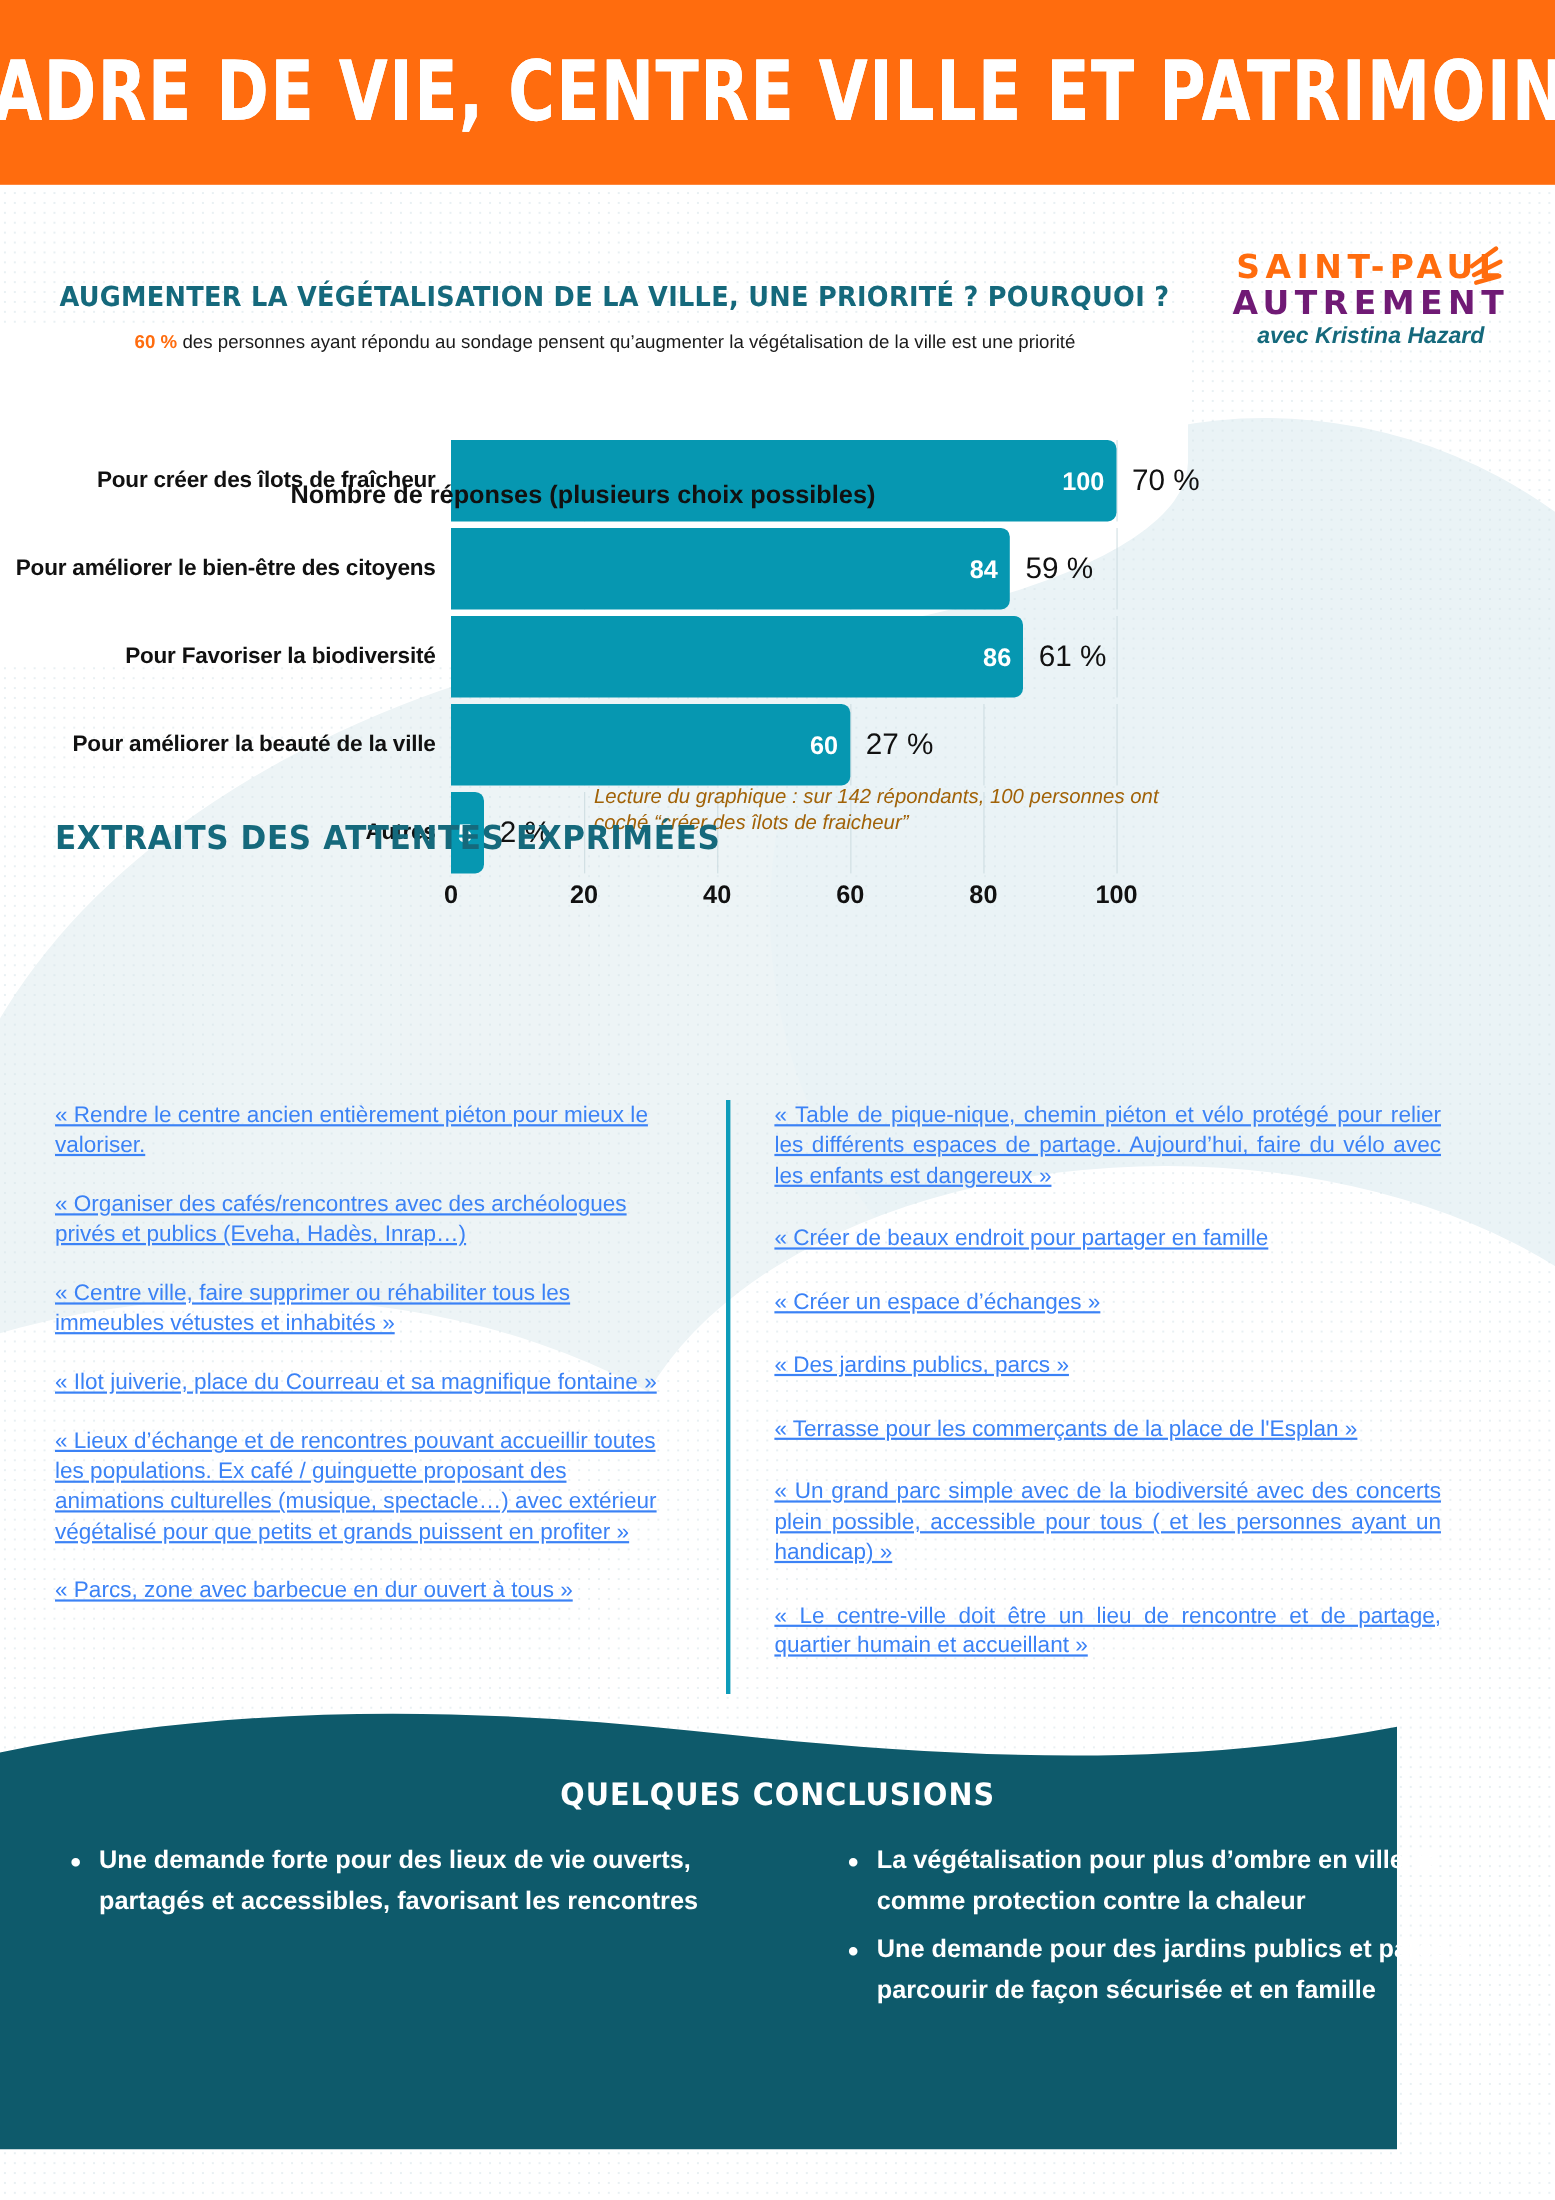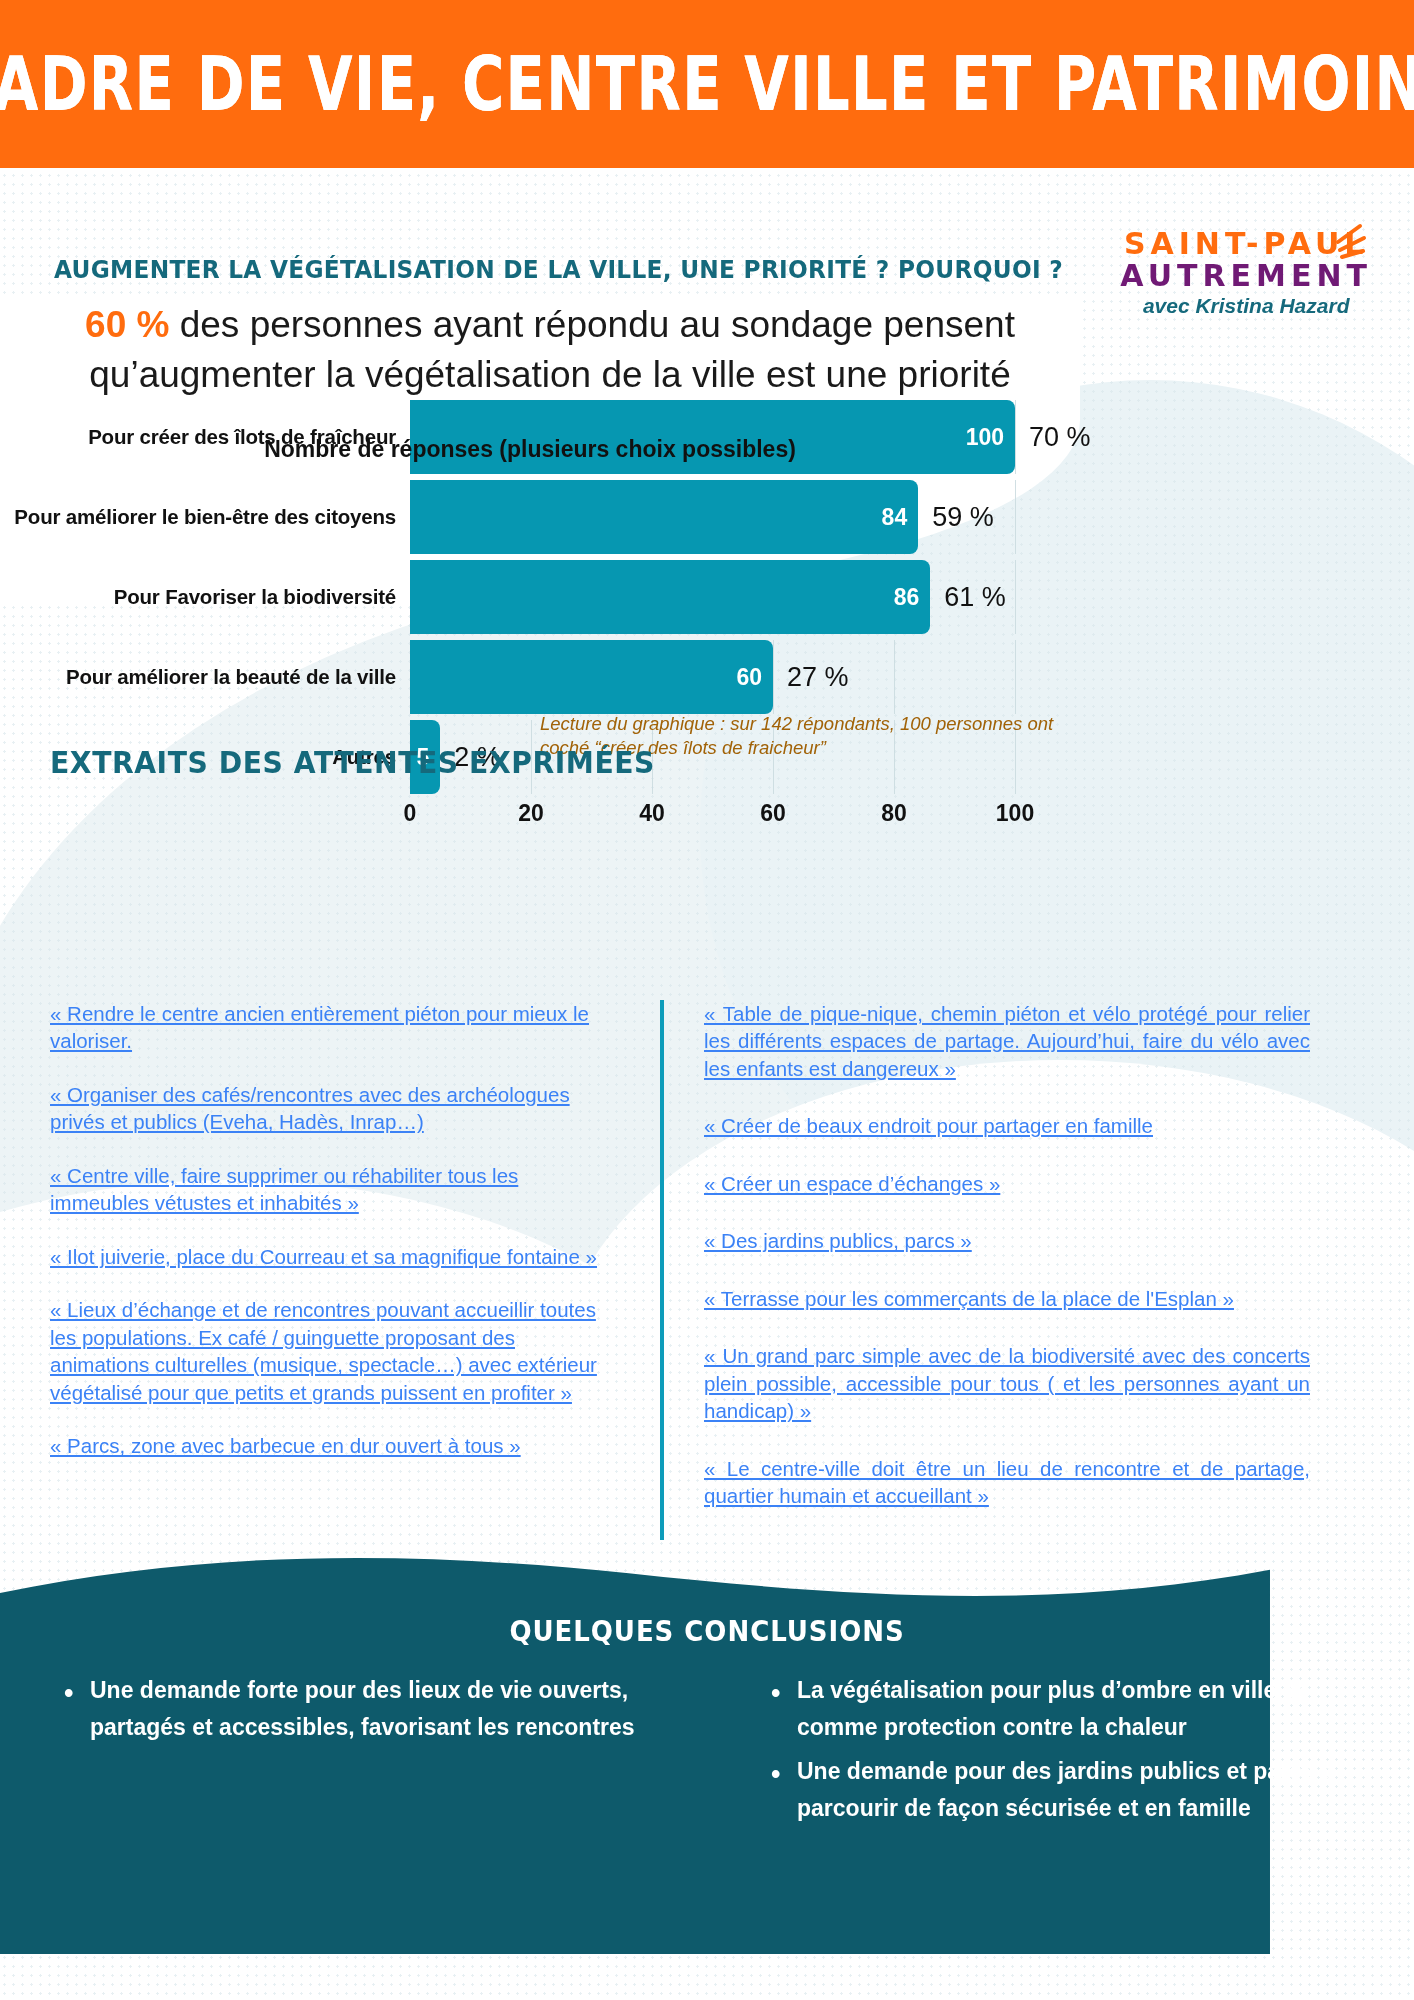--- a/index.html
+++ b/index.html
@@ -98,21 +98,21 @@
     color:#15697C;
     font-family:"DejaVu Sans", sans-serif;
     font-weight:700; font-size:25px;
     letter-spacing:.3px;
     transform:scaleX(0.93); transform-origin:left center;
     white-space:nowrap;
   }
   .q-sub {
     position:absolute; left:0; top:300px; width:1100px; z-index:12;
     text-align:center;
-    font-size:37px; color:#1a1a1a; line-height:1.35;
+    font-size:17px; color:#1a1a1a; line-height:1.35;
   }
   .q-sub .pct { color:#FF6C0E; font-weight:700; }
 
   
   .chart { position:absolute; left:0; top:400px; width:1100px; height:480px; z-index:12; }
   .chart-rows { position:relative; }
   .row {
     position:relative; height:74px; display:flex; align-items:center;
     margin-bottom:6px;
   }

